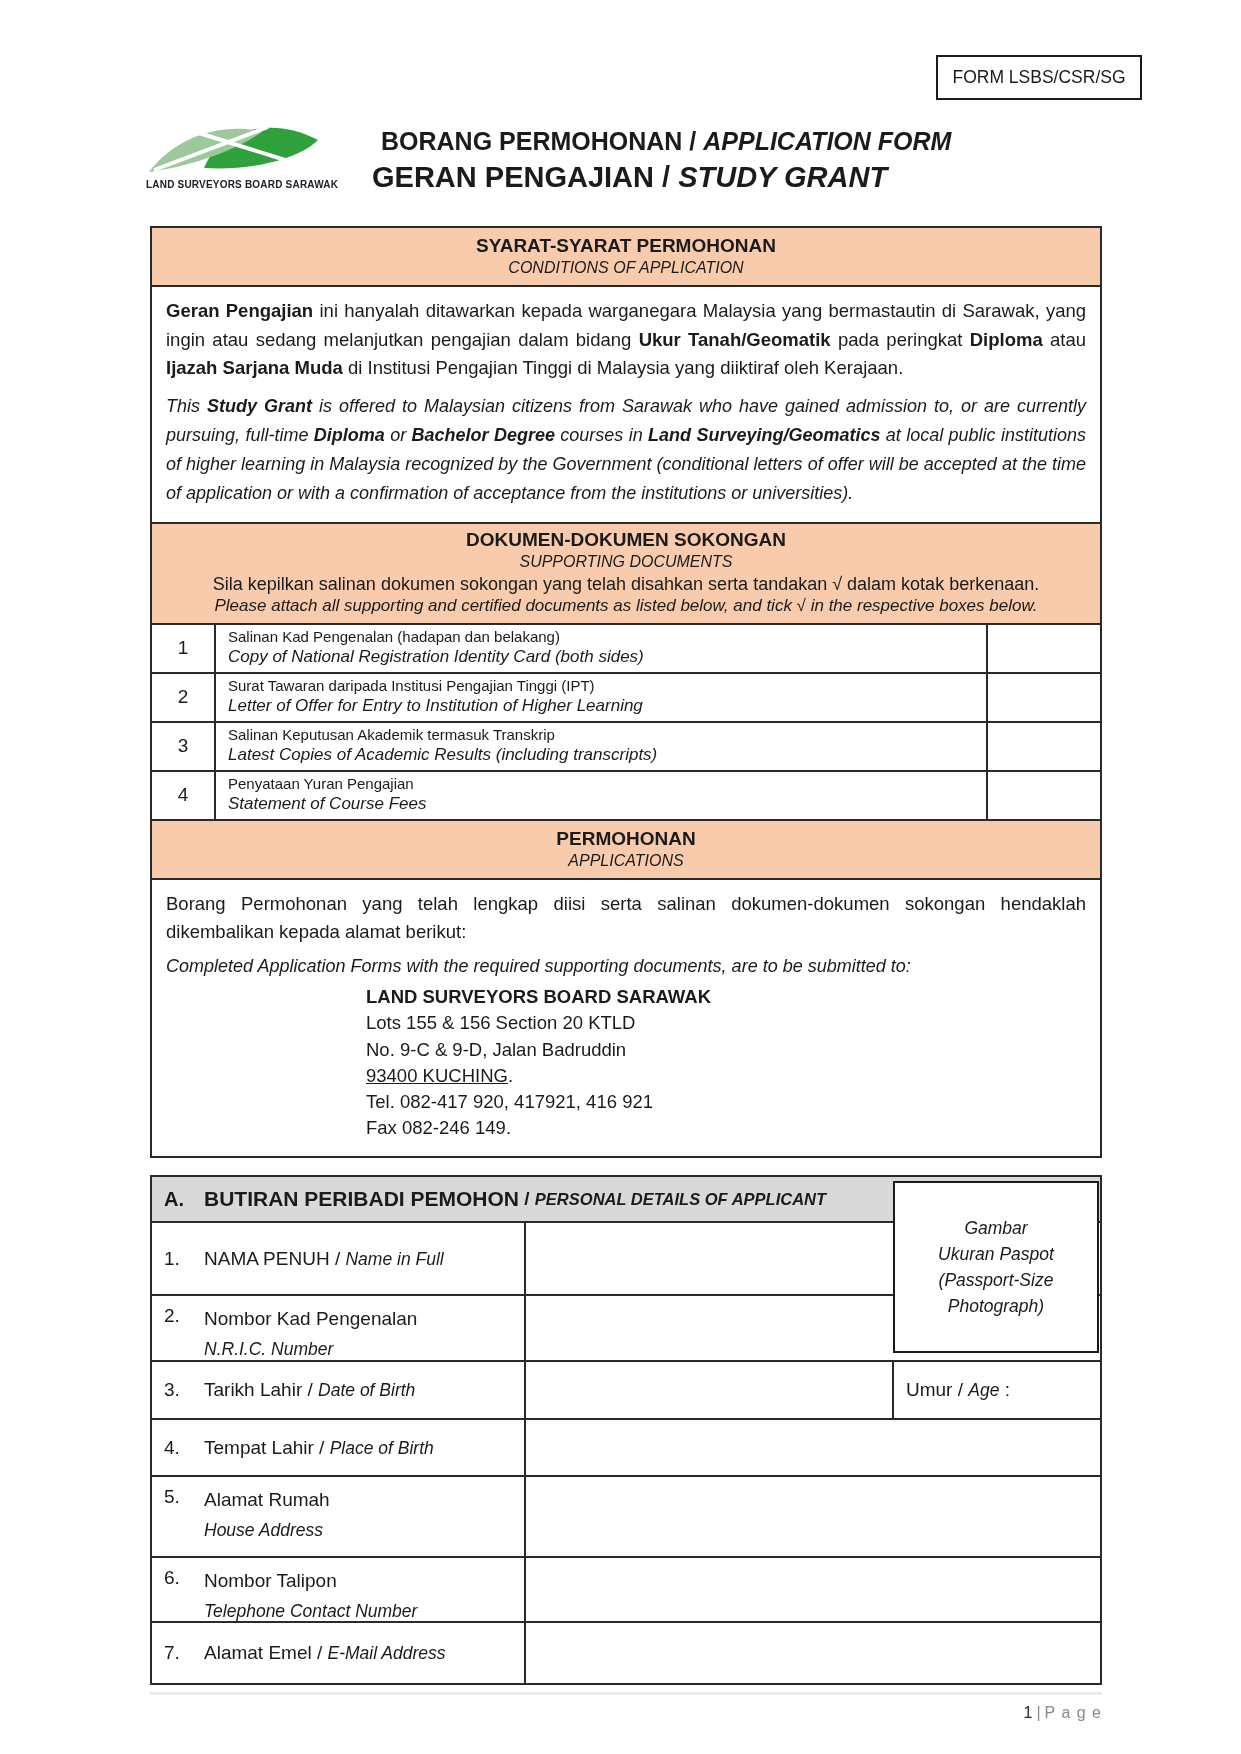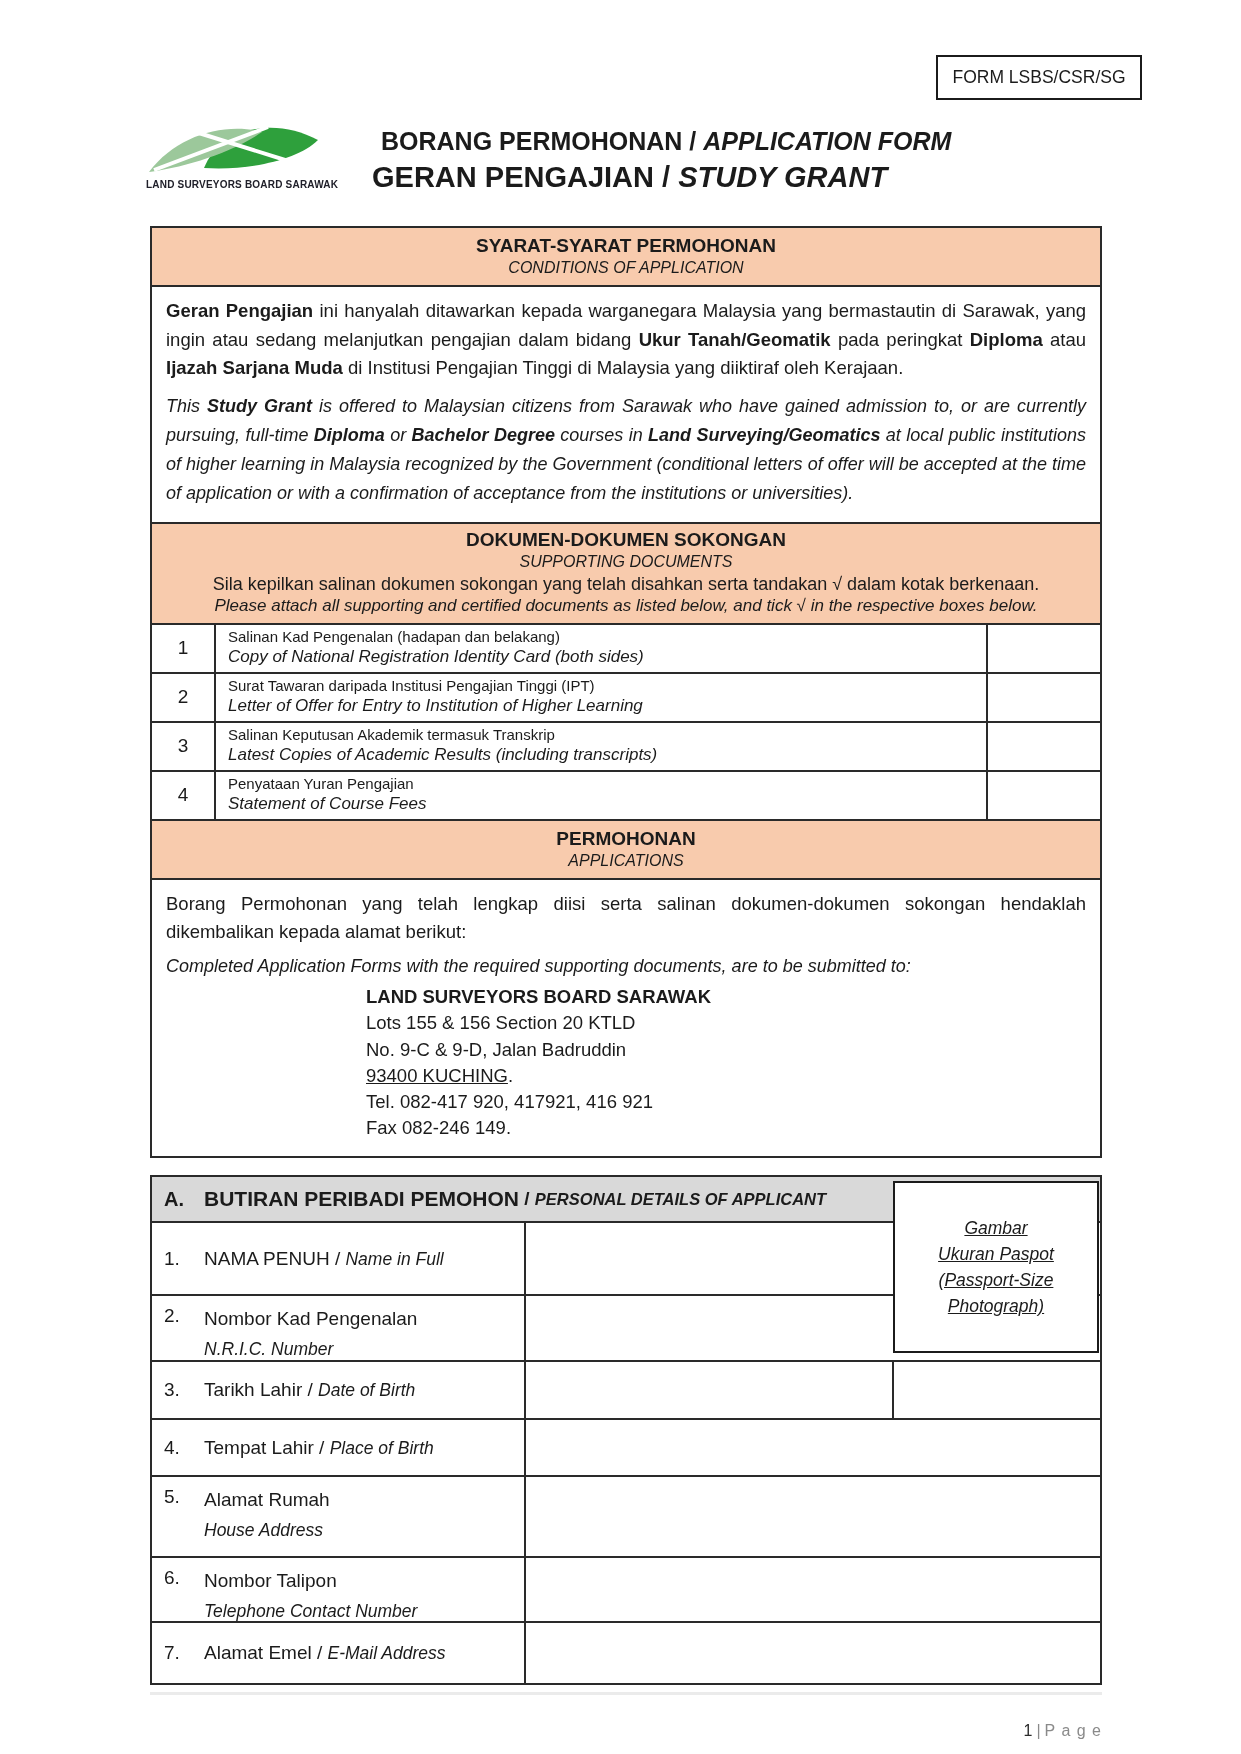--- a/index.html
+++ b/index.html
@@ -75,27 +75,27 @@
   .cell-input{flex:1;}
   .r3-input{width:368px;border-right:2px solid #2a2a2a;box-sizing:border-box;flex:none;}
   .cell-age{flex:1;display:flex;align-items:center;padding-left:12px;font-size:19px;}
   .cell-age .en{font-style:italic;font-size:17.5px;}
 
   
   .photo-box{
     position:absolute;left:893px;top:1181px;width:206px;height:172px;background:#fff;
     border:2px solid #1b1b1b;box-sizing:border-box;z-index:5;
     display:flex;flex-direction:column;align-items:center;justify-content:center;
-    font-style:italic;font-size:17.5px;line-height:1.5;text-align:center;text-decoration:underline;
+    font-style:italic;font-size:17.5px;line-height:1.5;text-align:center;
   }
 
   
   .footer{
     position:absolute;left:150px;top:1692px;width:952px;border-top:3px solid #ebebeb;
-    padding-top:27px;text-align:right;font-size:16px;box-sizing:border-box;
+    padding-top:9px;text-align:right;font-size:16px;box-sizing:border-box;
   }
   .footer .num{color:#2b2b2b;}
   .footer .fsep{color:#8a8a8a;margin:0 4px;}
   .footer .word{color:#8a8a8a;letter-spacing:1px;}
 </style>
 </head>
 <body>
 
 <div class="page">
 
@@ -221,20 +221,23 @@
       </div>
       <div class="cell-input"></div>
     </div>
 
     <div class="arow rh3">
       <div class="cell-label vcenter">
         <span class="fnum">3.</span>
         <span class="flabel"><span>Tarikh Lahir</span><span class="sep"> / </span><span class="en">Date of Birth</span></span>
       </div>
       <div class="cell-input r3-input"></div>
+      <div class="cell-age">
+        <span><span>Umur</span><span class="sep"> / </span><span class="en">Age</span><span class="sep"> :</span></span>
+      </div>
     </div>
 
     <div class="arow rh4">
       <div class="cell-label vcenter">
         <span class="fnum">4.</span>
         <span class="flabel"><span>Tempat Lahir</span><span class="sep"> / </span><span class="en">Place of Birth</span></span>
       </div>
       <div class="cell-input"></div>
     </div>
 

